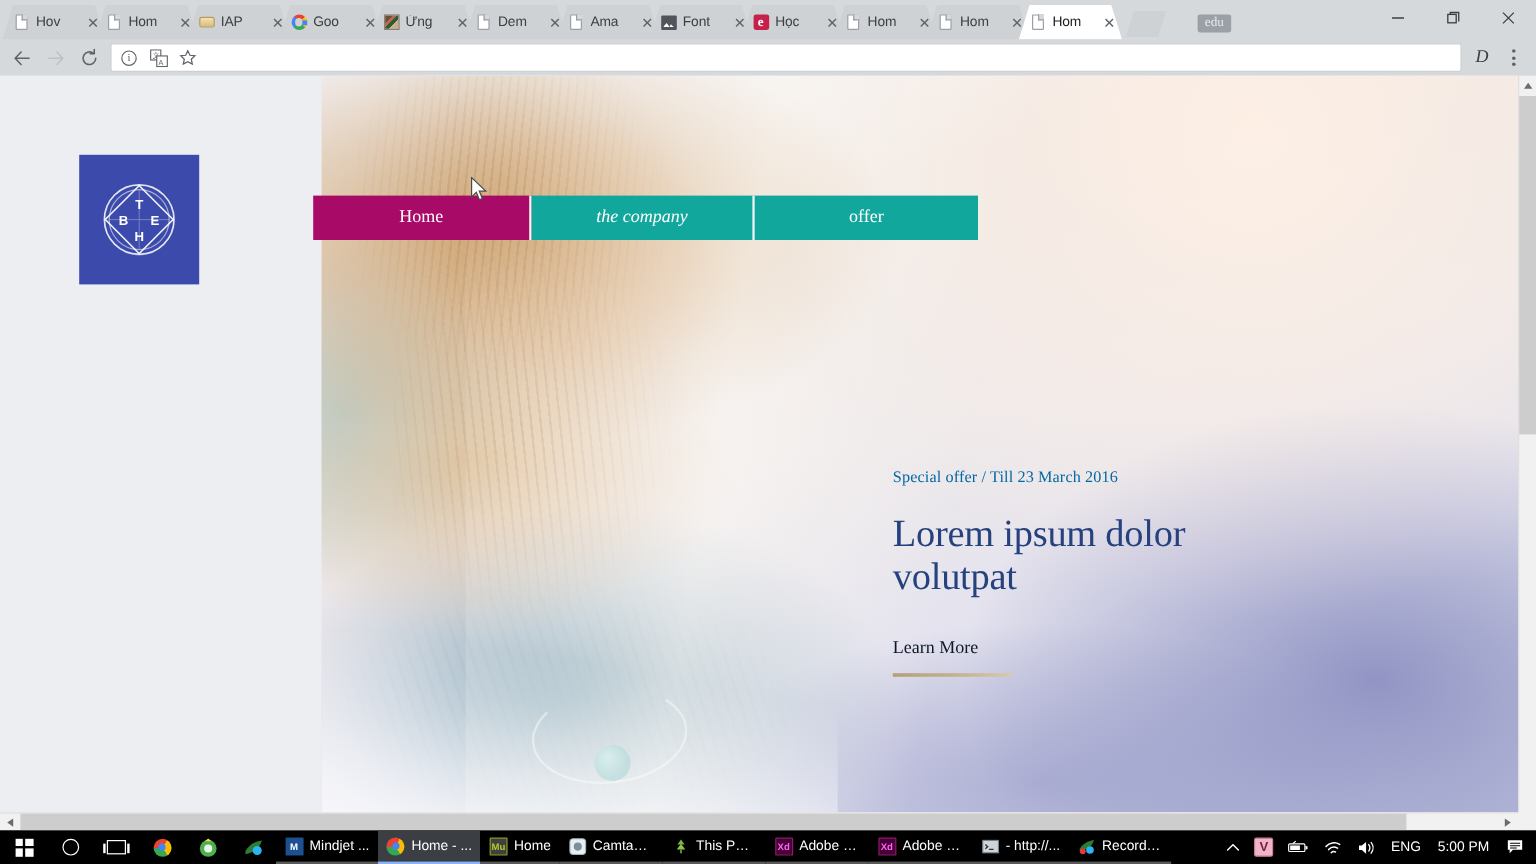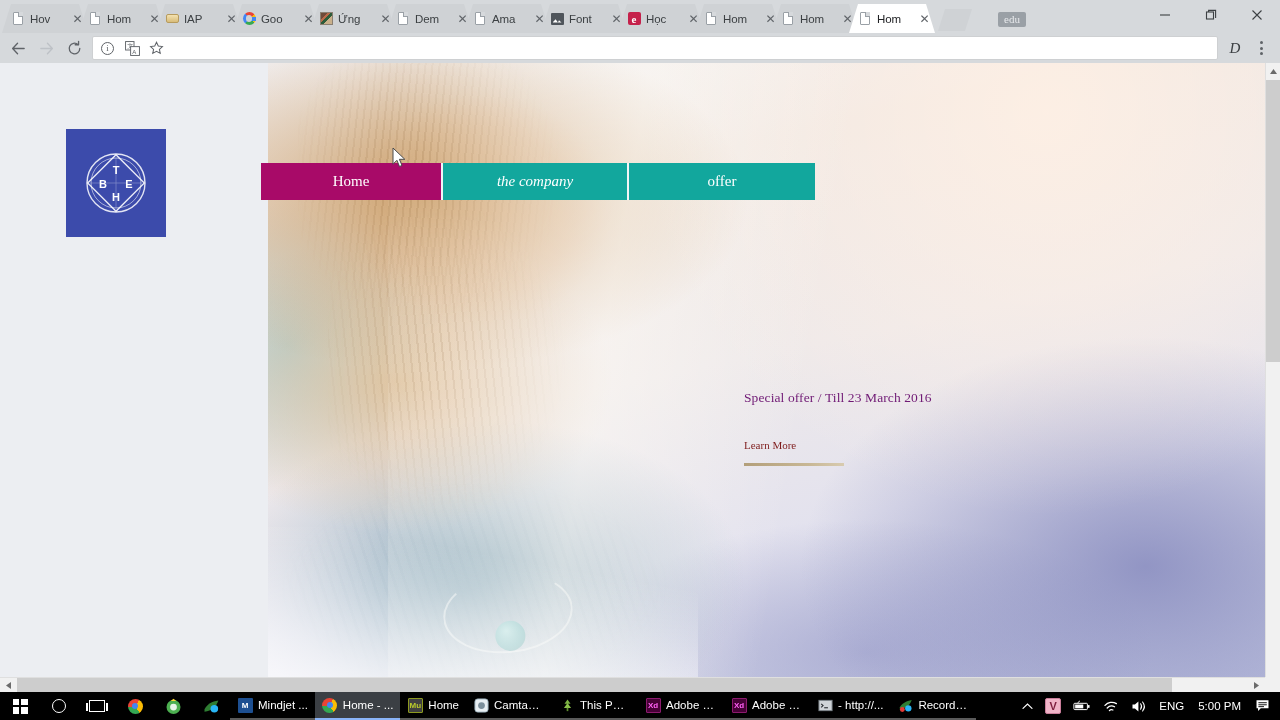--- a/index.html
+++ b/index.html
@@ -254,29 +254,29 @@
   .nav-item:last-child { border-right: none; text-align: right; }
   .nav-item.active { background: #a80a68; }
   .nav-item.w0 { width: 182px; }
   .nav-item.w1 { width: 188px; }
   .nav-item.w2 { width: 186px; font-style: italic; }
   .nav-item.w3 { width: 186px; }
 
   
   .copy { position: absolute; left: 744px; top: 327px; width: 300px; }
   .eyebrow {
-    font-family: "Liberation Serif", serif; font-size: 13.5px; color: #701a75;
+    font-family: "Liberation Serif", serif; font-size: 13.5px; color: #0369a1;
     letter-spacing: .1px; margin-bottom: 20px;
   }
   .headline {
     font-family: "Liberation Serif", serif; font-size: 32px; line-height: 1.14;
     color: #26427e; font-weight: 400; letter-spacing: -.2px;
   }
   .cta { margin-top: 33px; }
-  .cta-text { font-family: "Liberation Serif", serif; font-size: 11px; color: #7f1d1d; }
+  .cta-text { font-family: "Liberation Serif", serif; font-size: 15px; color: #0f172a; }
   .cta-rule {
     margin-top: 12px; width: 100px; height: 3px;
     background: linear-gradient(90deg, #b39f7a 0%, #c8b795 65%, #d8cbb0 100%);
   }
 
   
   .vscroll {
     position: absolute; right: 0; top: 0; width: 15px; height: 629px;
     background: #f1f1f1; border-left: 1px solid #dfdfdf;
   }
@@ -551,20 +551,24 @@
       </div>
 
       <div class="nav">
         <div class="nav-item active w0">Home</div>
         <div class="nav-item w2">the company</div>
         <div class="nav-item w3">offer</div>
       </div>
 
       <div class="copy">
         <div class="eyebrow">Special offer / Till 23 March 2016</div>
+        <div class="headline">
+          <div>Lorem ipsum dolor</div>
+          <div>volutpat</div>
+        </div>
         <div class="cta">
           <div class="cta-text">Learn More</div>
           <div class="cta-rule"></div>
         </div>
       </div>
     </div>
 
     <div class="vscroll">
       <div class="ar up">
         <svg width="9" height="7" viewBox="0 0 9 7">

